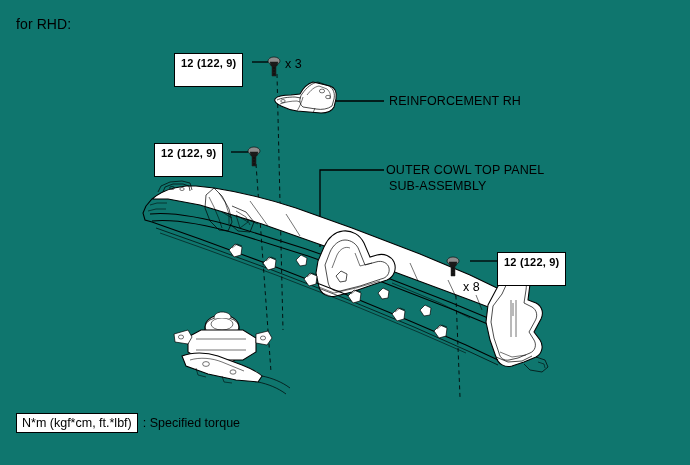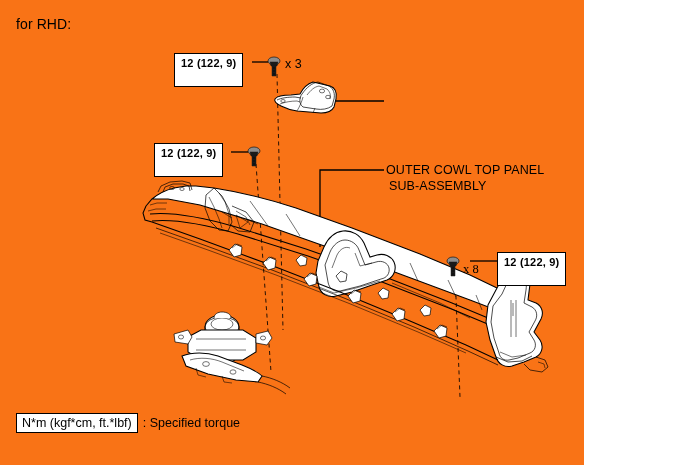--- a/index.html
+++ b/index.html
@@ -7,23 +7,23 @@
     margin: 0;
     padding: 0;
     background: #ffffff;
   }
   body {
     font-family: "Liberation Sans", sans-serif;
     color: #000000;
   }
   #page {
     position: relative;
-    width: 584px;
+    width: 690px;
     height: 465px;
-    background: #f97316;
+    background: #0f766e;
     overflow: hidden;
   }
   .abs { position: absolute; }
 
   
   #rhd-heading {
     left: 16px;
     top: 16px;
     font-size: 14px;
     line-height: 16px;
@@ -411,23 +411,24 @@
     </g>
 
   </svg>
 
   <div class="abs torque-box" style="left:174px; top:53px;">12 (122, 9)</div>
   <div class="abs mult" style="left:285px; top:57px;">x 3</div>
 
   <div class="abs torque-box" style="left:154px; top:143px;">12 (122, 9)</div>
 
   <div class="abs torque-box" style="left:497px; top:252px;">12 (122, 9)</div>
-  <div class="abs mult" style="left:463px; top:262px;font-family:Liberation Serif, serif;">x 8</div>
+  <div class="abs mult" style="left:463px; top:280px;">x 8</div>
 
   <div class="abs part-label" style="left:386px; top:94px;">
+    <span class="ln2">REINFORCEMENT RH</span>
   </div>
 
   <div class="abs part-label" style="left:386px; top:163px;">
     <span>OUTER COWL TOP PANEL</span>
     <span class="ln2">SUB-ASSEMBLY</span>
   </div>
 
   <div class="abs" id="legend">
     <div id="legend-box">N*m (kgf*cm, ft.*lbf)</div>
     <div id="legend-text">: Specified torque</div>

